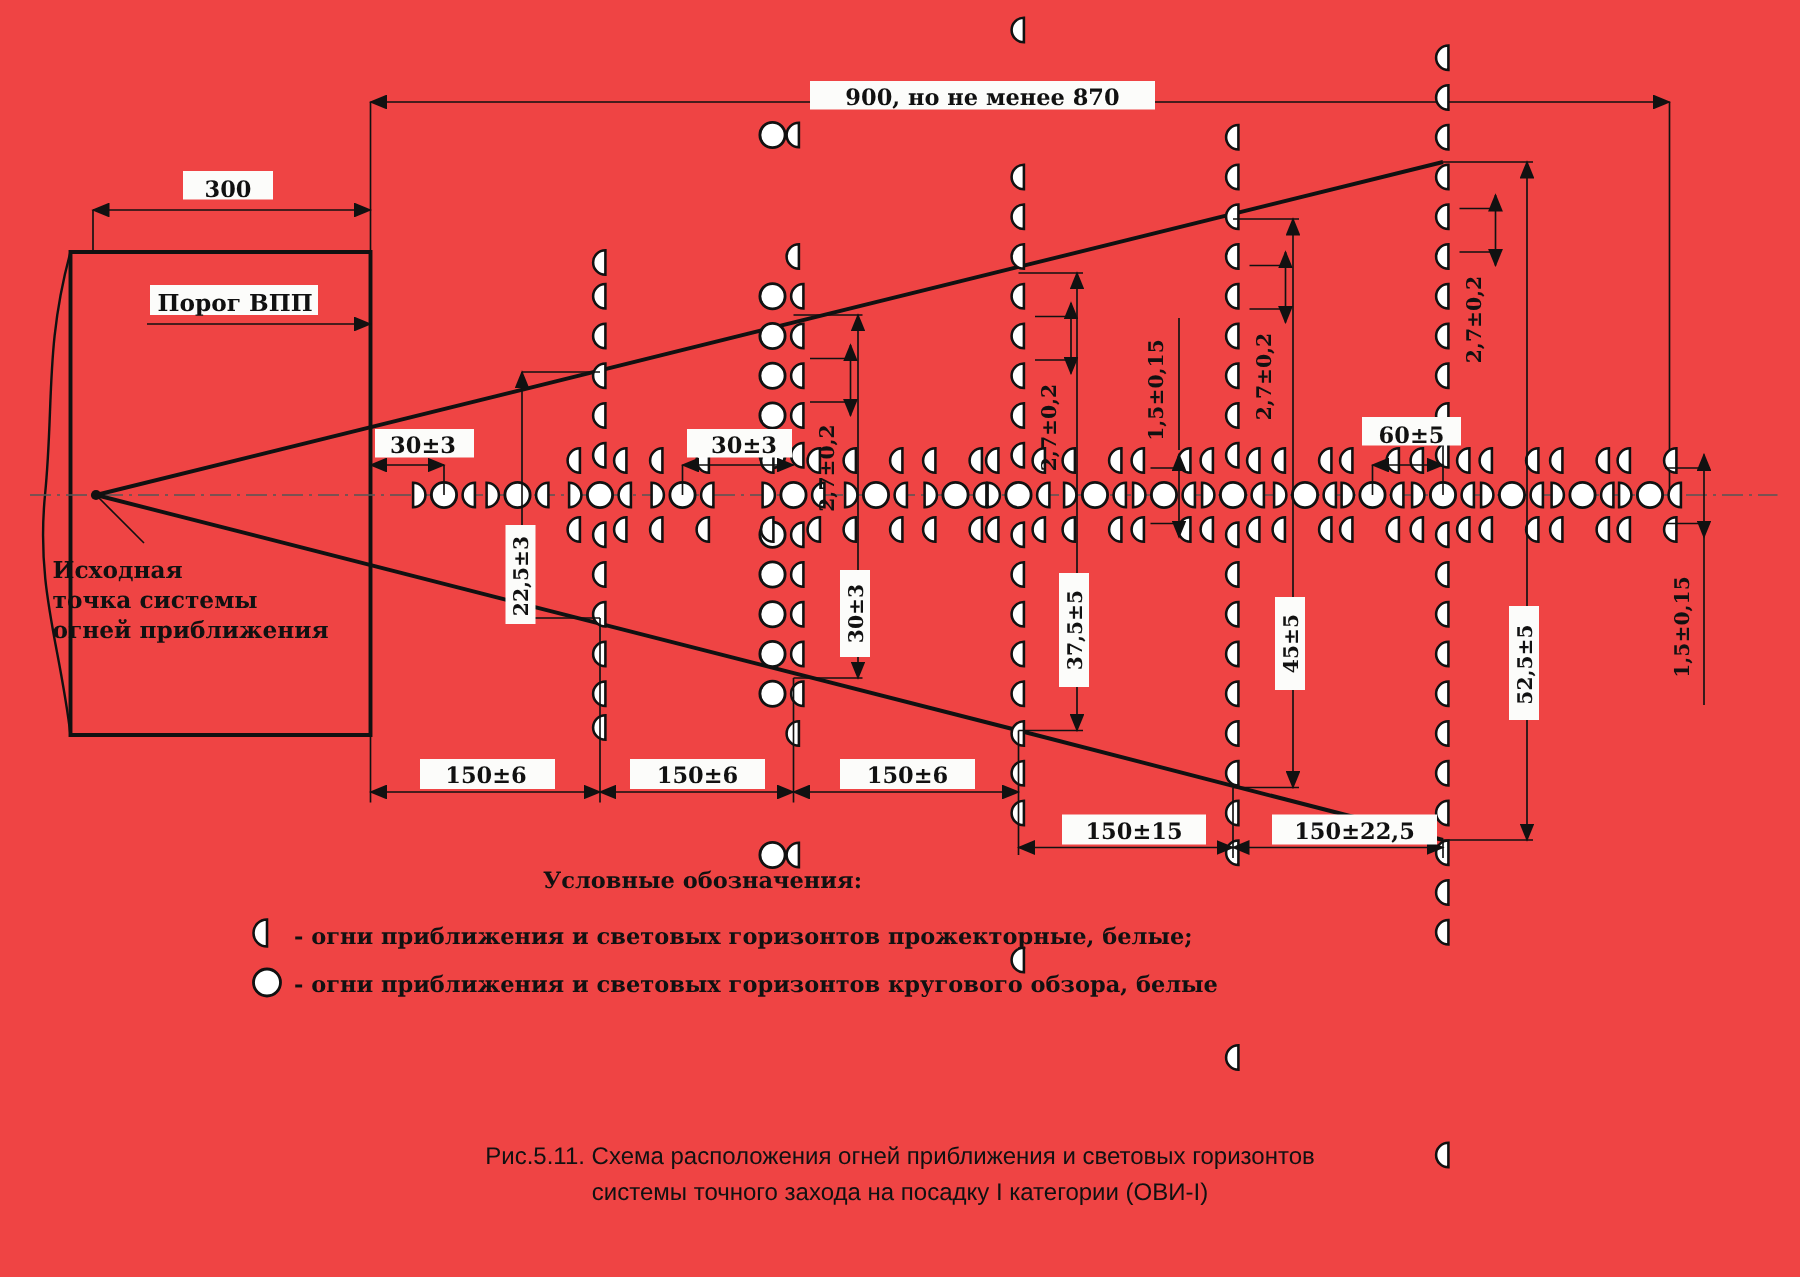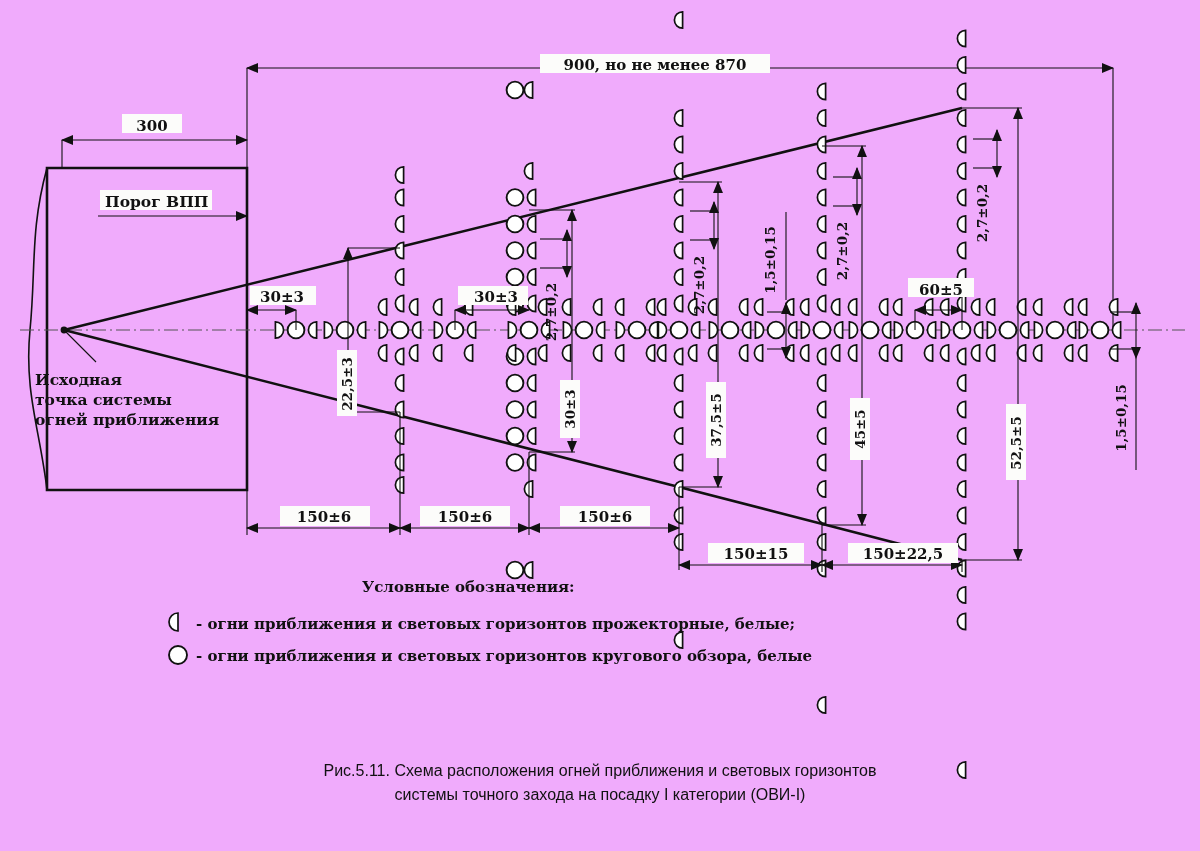--- a/index.html
+++ b/index.html
@@ -1,18 +1,18 @@
 <!DOCTYPE html>
 <html><head>
 <meta charset="utf-8">
 <style>
   html,body{margin:0;padding:0;background:#fdfdfb;}
   body{width:1200px;height:851px;overflow:hidden;
        font-family:"Liberation Sans", sans-serif;color:#111;}
-  #stage{position:relative;width:1200px;height:851px;background:#f0abfc;}
+  #stage{position:relative;width:1200px;height:851px;background:#ef4444;}
   svg{position:absolute;left:0;top:0;width:1200px;height:851px;}
   .dimtxt{font-family:"DejaVu Serif", serif;font-size:15px;fill:#111;font-weight:bold;}
   .dimtxt-s{font-family:"DejaVu Serif", serif;font-size:13.5px;fill:#111;font-weight:bold;}
   .rustxt{font-family:"DejaVu Serif", serif;font-size:15.5px;fill:#111;font-weight:bold;}
   .legtxt{font-family:"DejaVu Serif", serif;font-size:15px;fill:#111;font-weight:bold;}
   .captxt{font-family:"Liberation Sans", sans-serif;font-size:16px;fill:#111;}
   .ln{stroke:#111;fill:none;}
   .thin{stroke-width:1.1;}
   .med{stroke-width:1.6;}
   .thick{stroke-width:2.6;}

